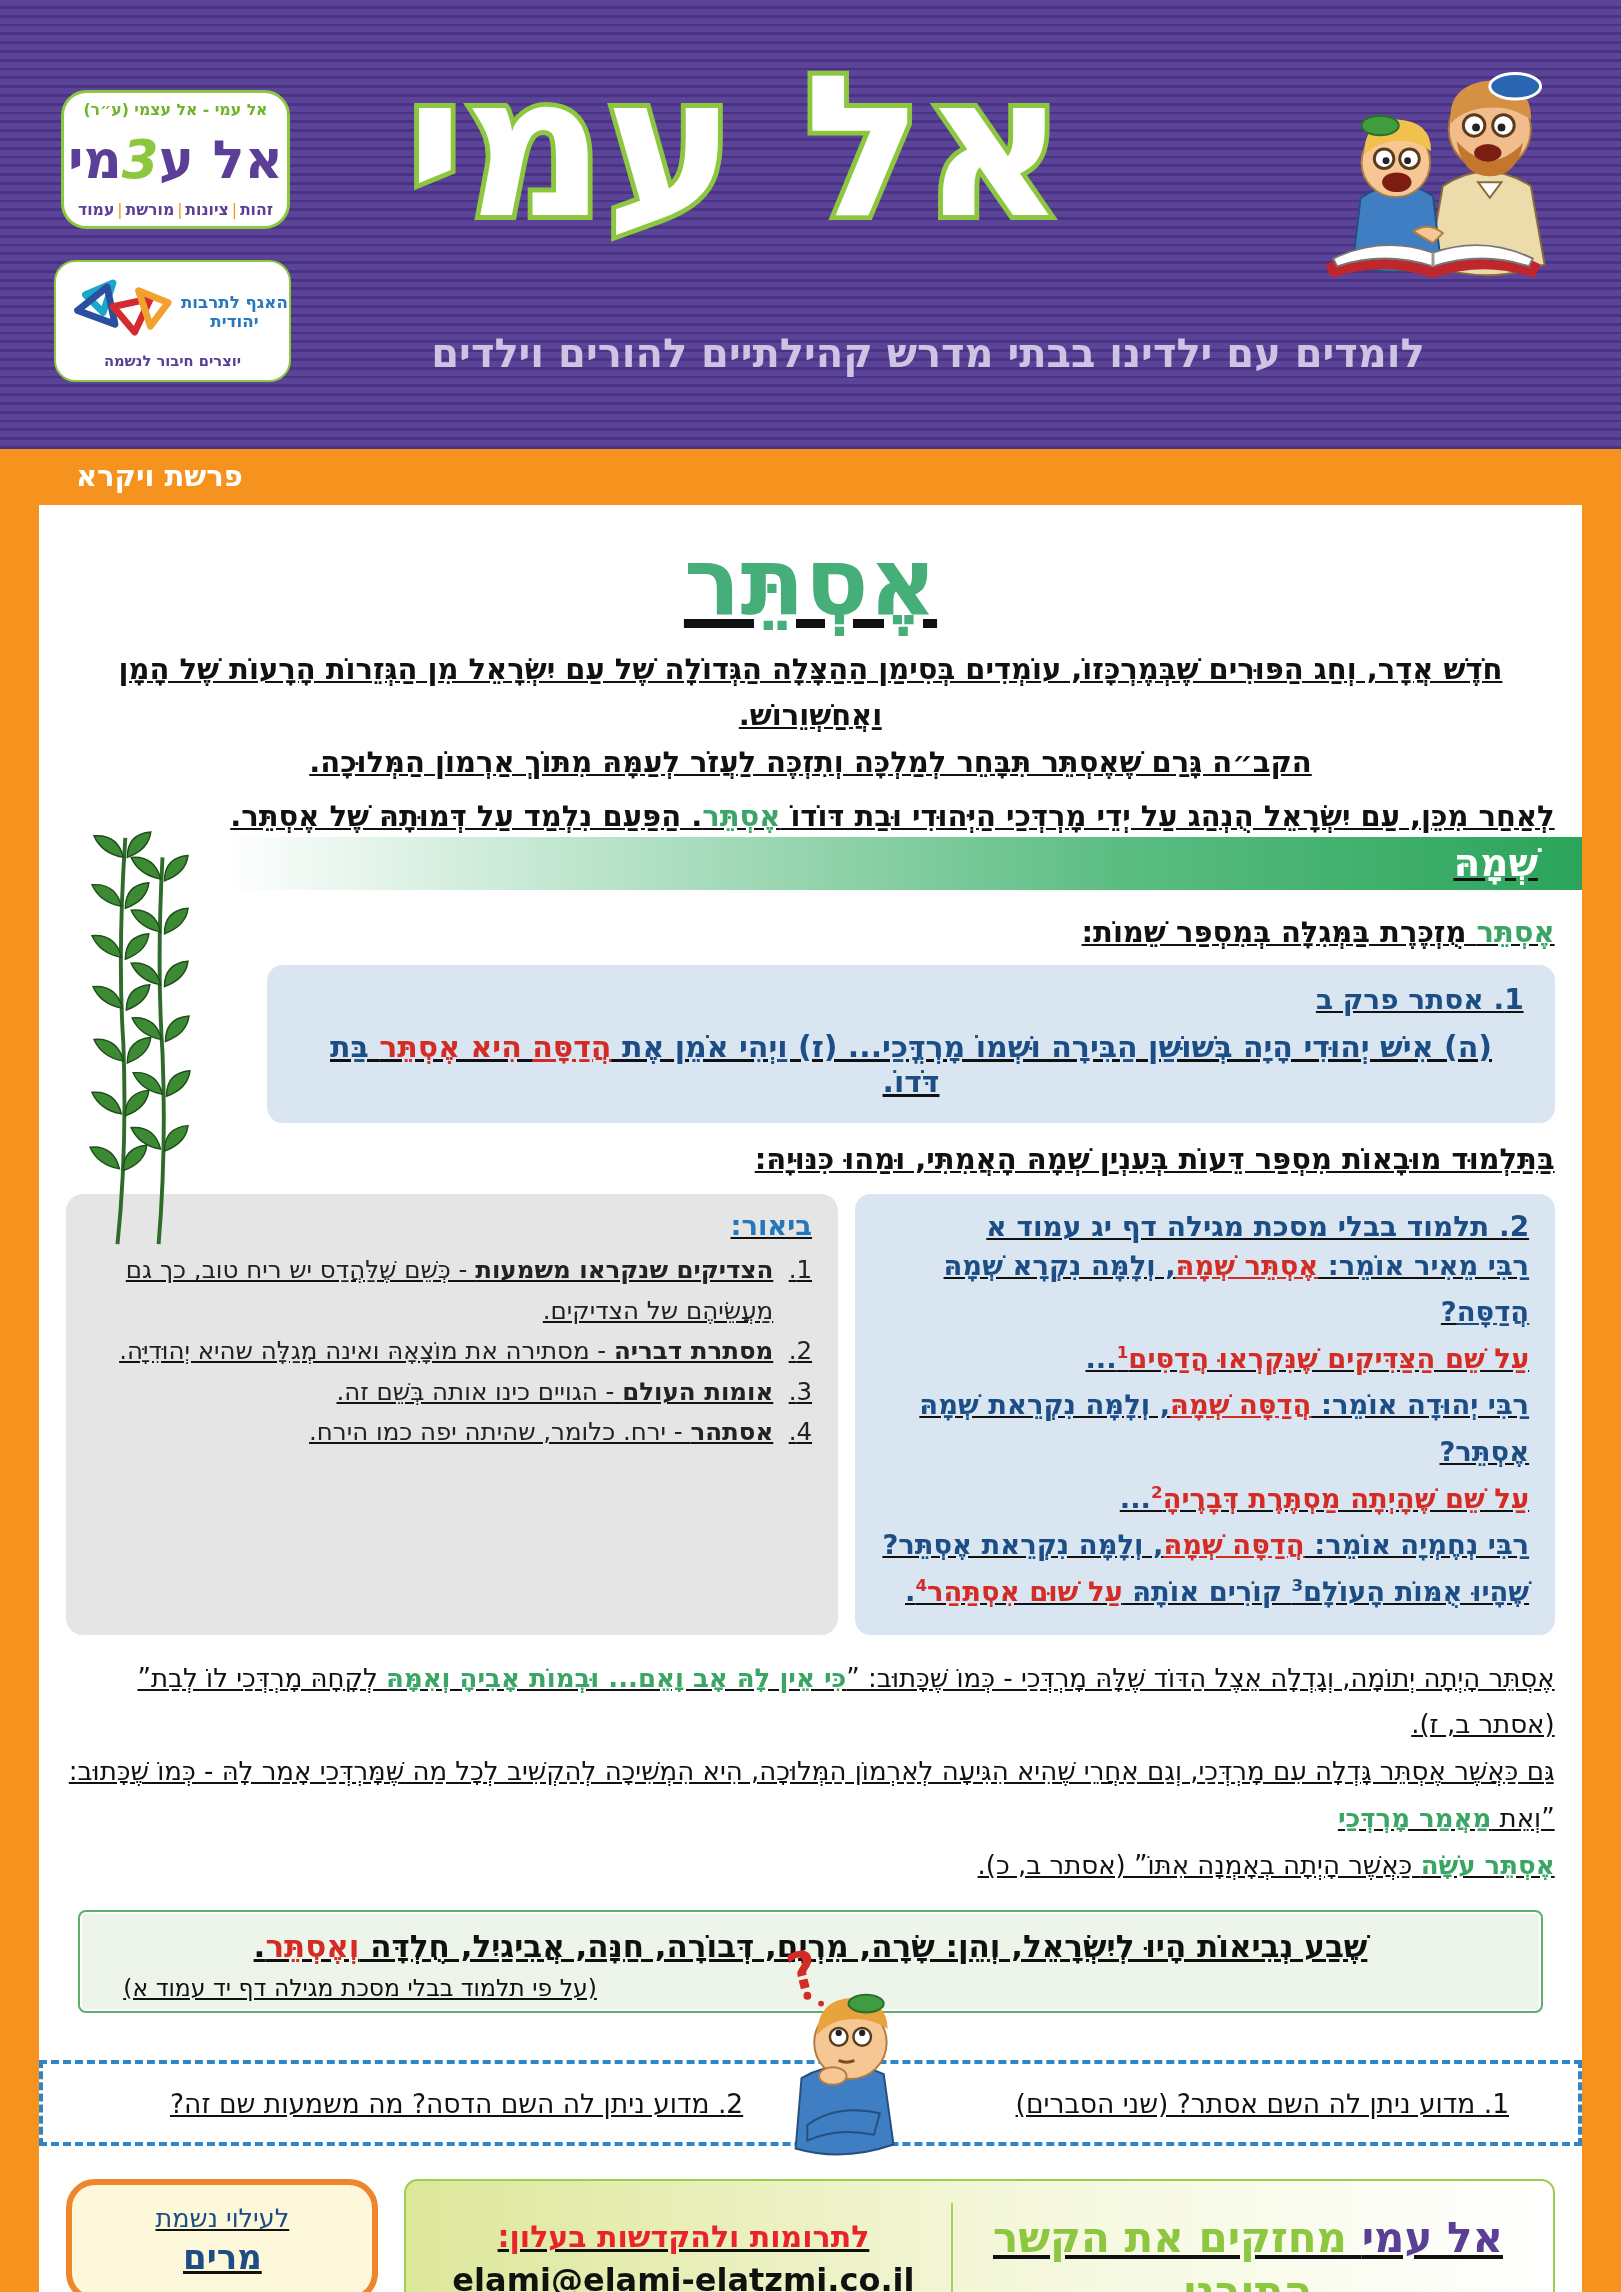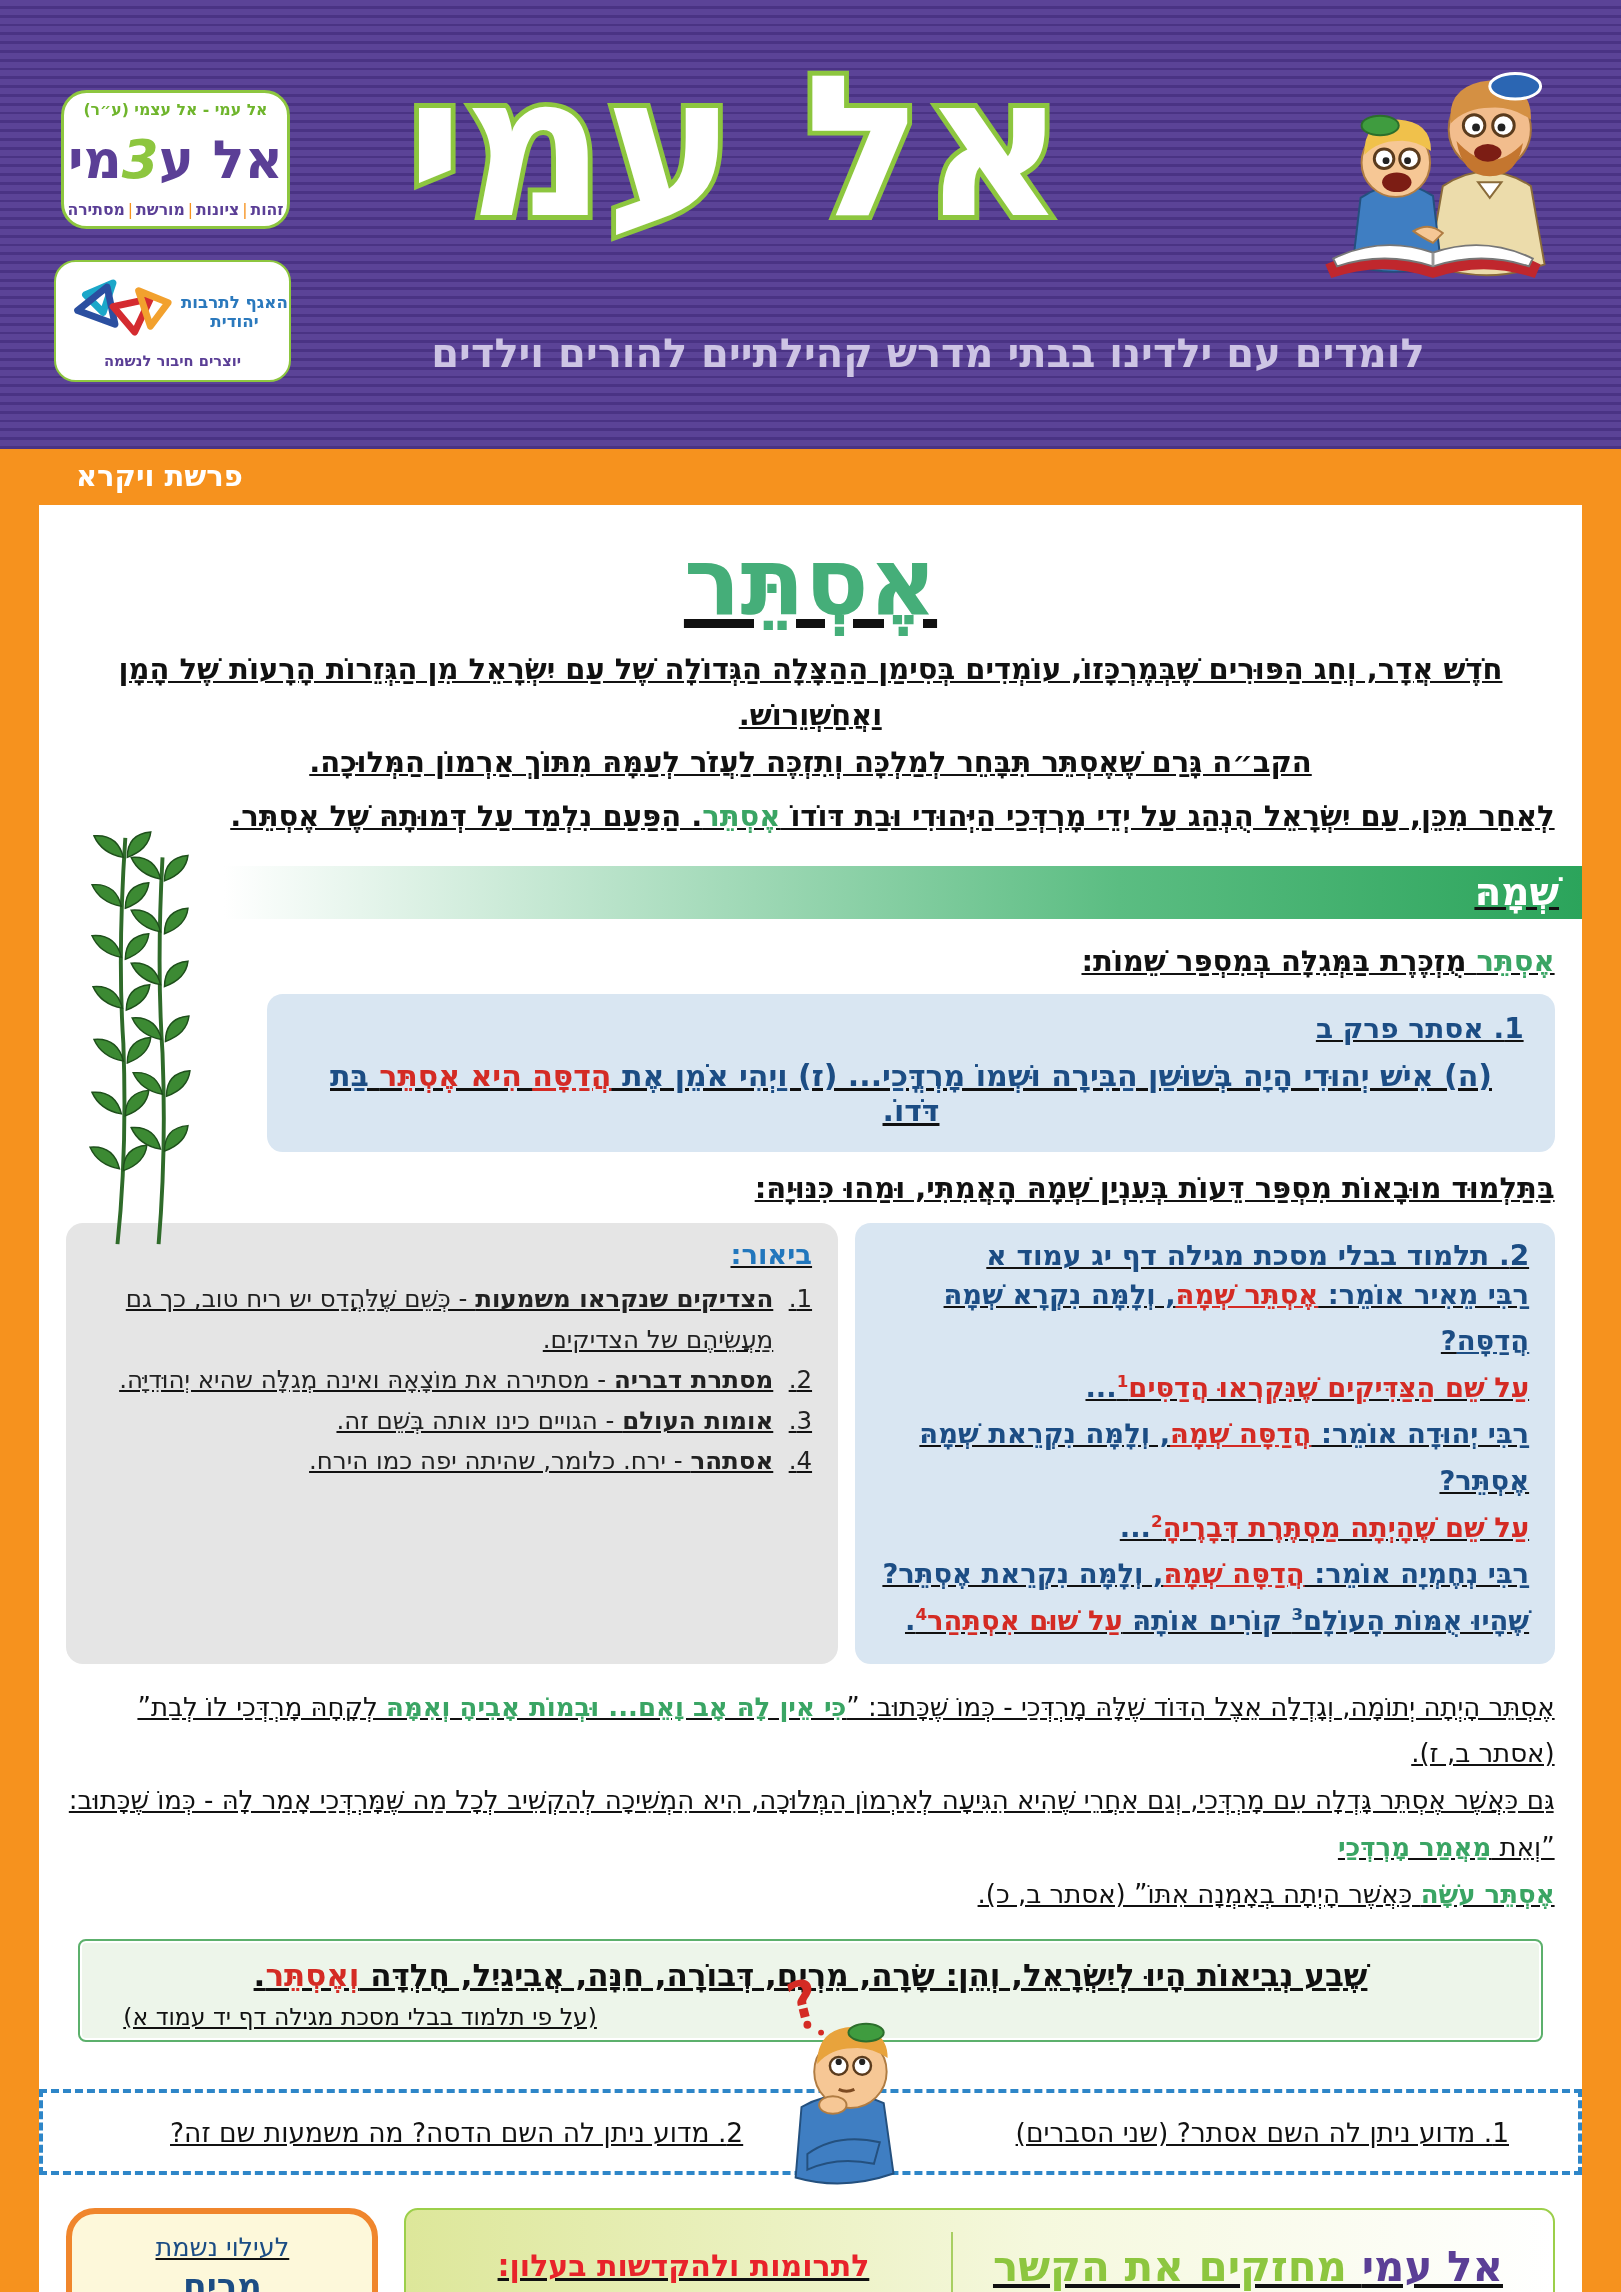--- a/index.html
+++ b/index.html
@@ -39,23 +39,23 @@
 
   
   .content { position:relative; margin:0 39px; height:2118px; background:#fff;
              padding:9.8px 27.4px 0; direction:rtl; color:#111;text-decoration:underline; }
   .es-title { text-align:center; color:#45ae79; font-size:94px; font-weight:bold;
               line-height:1.25; margin-top:7.8px; }
   .intro { text-align:center; font-size:29px; font-weight:600; line-height:1.6; margin-top:5.9px; }
   .p2 { text-align:right; font-size:29px; font-weight:600; margin-top:13.7px; }
   .green-word { color:#3aa564; font-weight:bold; }
 
-  .shem-band { margin:33px -27.4px 0; height:53px; line-height:51px;
+  .shem-band { margin:4px -27.4px 0; height:53px; line-height:51px;
                background:linear-gradient(to left,#2ba45b 0%,#5bbd82 30%,#ffffff 88%);
-               color:#fff; font-size:39px; font-weight:bold; padding-right:23px; }
+               color:#fff; font-size:39px; font-weight:bold; padding-right:44px; }
 
   .myrtle { position:absolute; right:auto; left:47px; top:323px; z-index:3; }
 
   .names-intro { font-size:29px; font-weight:600; margin-top:25.5px; }
 
   .bluebox { background:#d9e6f2; border-radius:15.7px; }
   .bluebox1 { margin:15.7px 0 19.6px 201px; padding:17.6px 31px 23.5px; }
   .bx-title { color:#1c4d84; font-size:28px; font-weight:bold; }
   .pasuk { margin-top:13.7px; text-align:center; color:#1c4d84; font-size:30px; font-weight:600; }
   .red { color:#d42b24; font-weight:bold; }
@@ -114,21 +114,21 @@
 <body>
 
 <div class="page">
 
   <div class="hdr">
 
     <div class="logo-box">
       <div class="logo-top">אל עמי - אל עצמי (ע״ר)</div>
       <div class="logo-big"><span>אל ע</span><span class="tsadi">3</span><span>מי</span></div>
       <div class="logo-tagline">
-        <span>זהות</span><span class="sep">|</span><span>ציונות</span><span class="sep">|</span><span>מורשת</span><span class="sep">|</span><span>מסתירה</span>
+        <span>זהות</span><span class="sep">|</span><span>ציונות</span><span class="sep">|</span><span>מורשת</span><span class="sep">|</span><span>עמוד</span>
       </div>
     </div>
 
     <div class="dept-box">
       <div class="dept-row">
         <div class="dept-name">האגף לתרבות יהודית</div>
         <span>
           <svg width="118" height="73" viewBox="0 0 120 74">
             <g fill="none" stroke-linejoin="round" stroke-width="7">
               <path d="M30 22 L58 10 L48 40 Z" stroke="#1ba7c9"></path>

